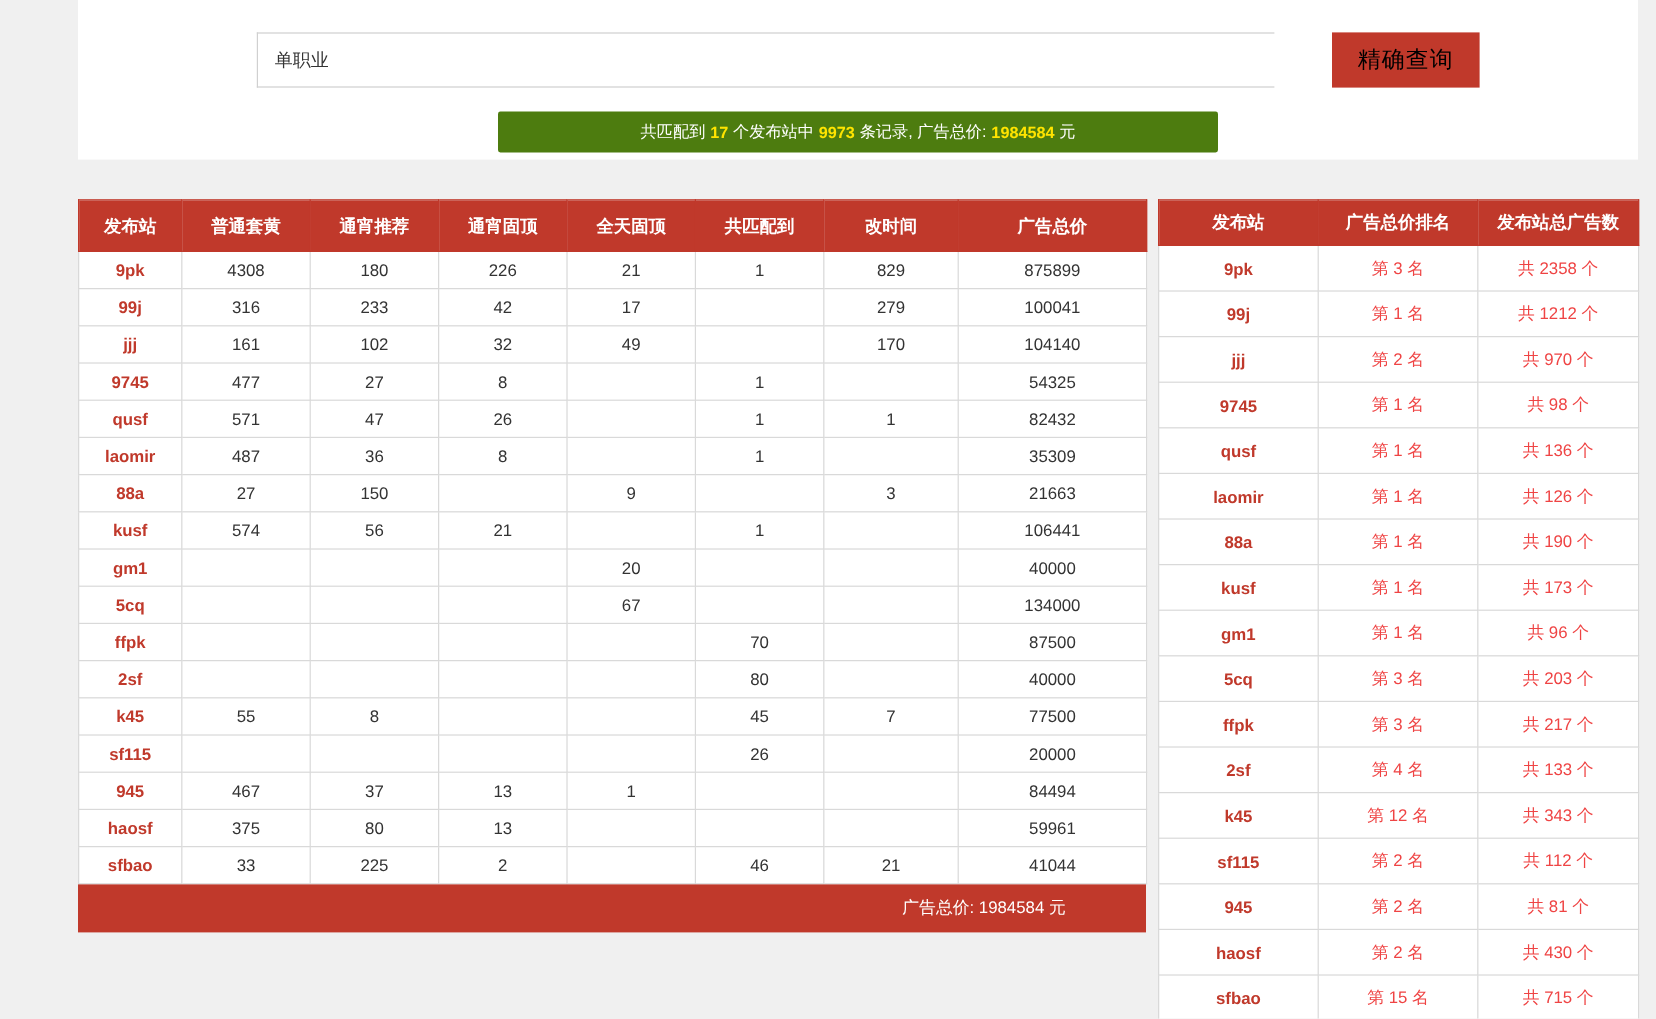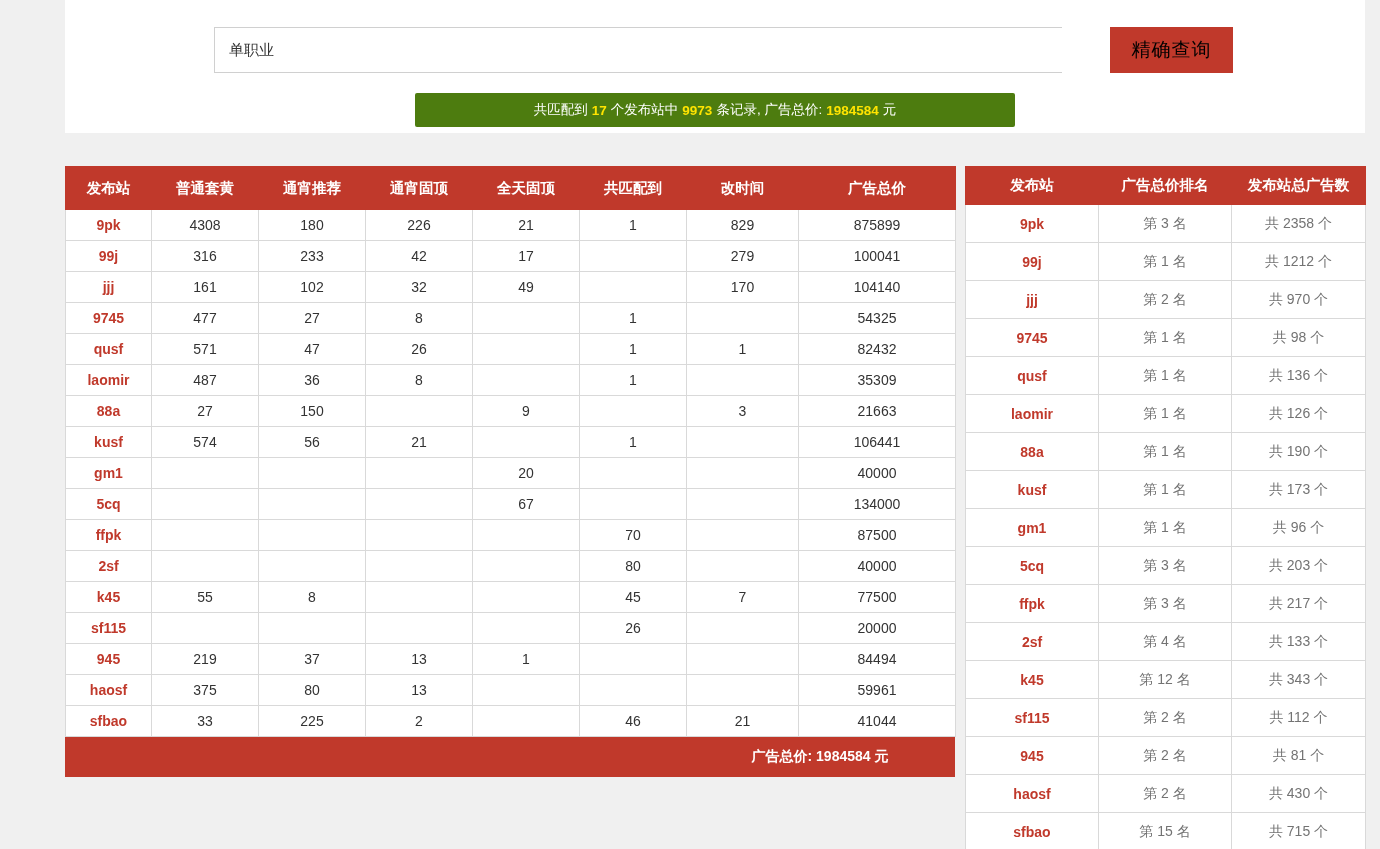--- a/index.html
+++ b/index.html
@@ -122,21 +122,21 @@
     background: #c0392b;
     color: #ffffff;
     align-items: center;
     box-sizing: border-box;
   }
   .footer-left { flex: 0 0 620px; }
   .footer-right {
     flex: 1;
     text-align: center;
     font-size: 14px;
-    font-weight: bold;
+    font-weight: normal;
   }
 
   
   .right-table-wrap {
     position: absolute;
     left: 965px;
     top: 166px;
     width: 400px;
   }
   table.grid2 {
@@ -151,21 +151,21 @@
     font-weight: bold;
     border: 1px solid #c0392b;
     height: 35px;
     text-align: center;
   }
   table.grid2 td {
     border: 1px solid #d9d9d9;
     height: 35px;
     text-align: center;
     font-size: 14px;
-    color: #737373;
+    color: #ef4444;
     background: #ffffff;
   }
   table.grid2 td.site {
     color: #c0392b;
     font-weight: bold;
   }
 </style>
 </head>
 <body>
 
@@ -348,21 +348,21 @@
             <td></td>
             <td></td>
             <td></td>
             <td></td>
             <td>26</td>
             <td></td>
             <td>20000</td>
           </tr>
           <tr>
             <td class="site">945</td>
-            <td>219</td>
+            <td>467</td>
             <td>37</td>
             <td>13</td>
             <td>1</td>
             <td></td>
             <td></td>
             <td>84494</td>
           </tr>
           <tr>
             <td class="site">haosf</td>
             <td>375</td>

